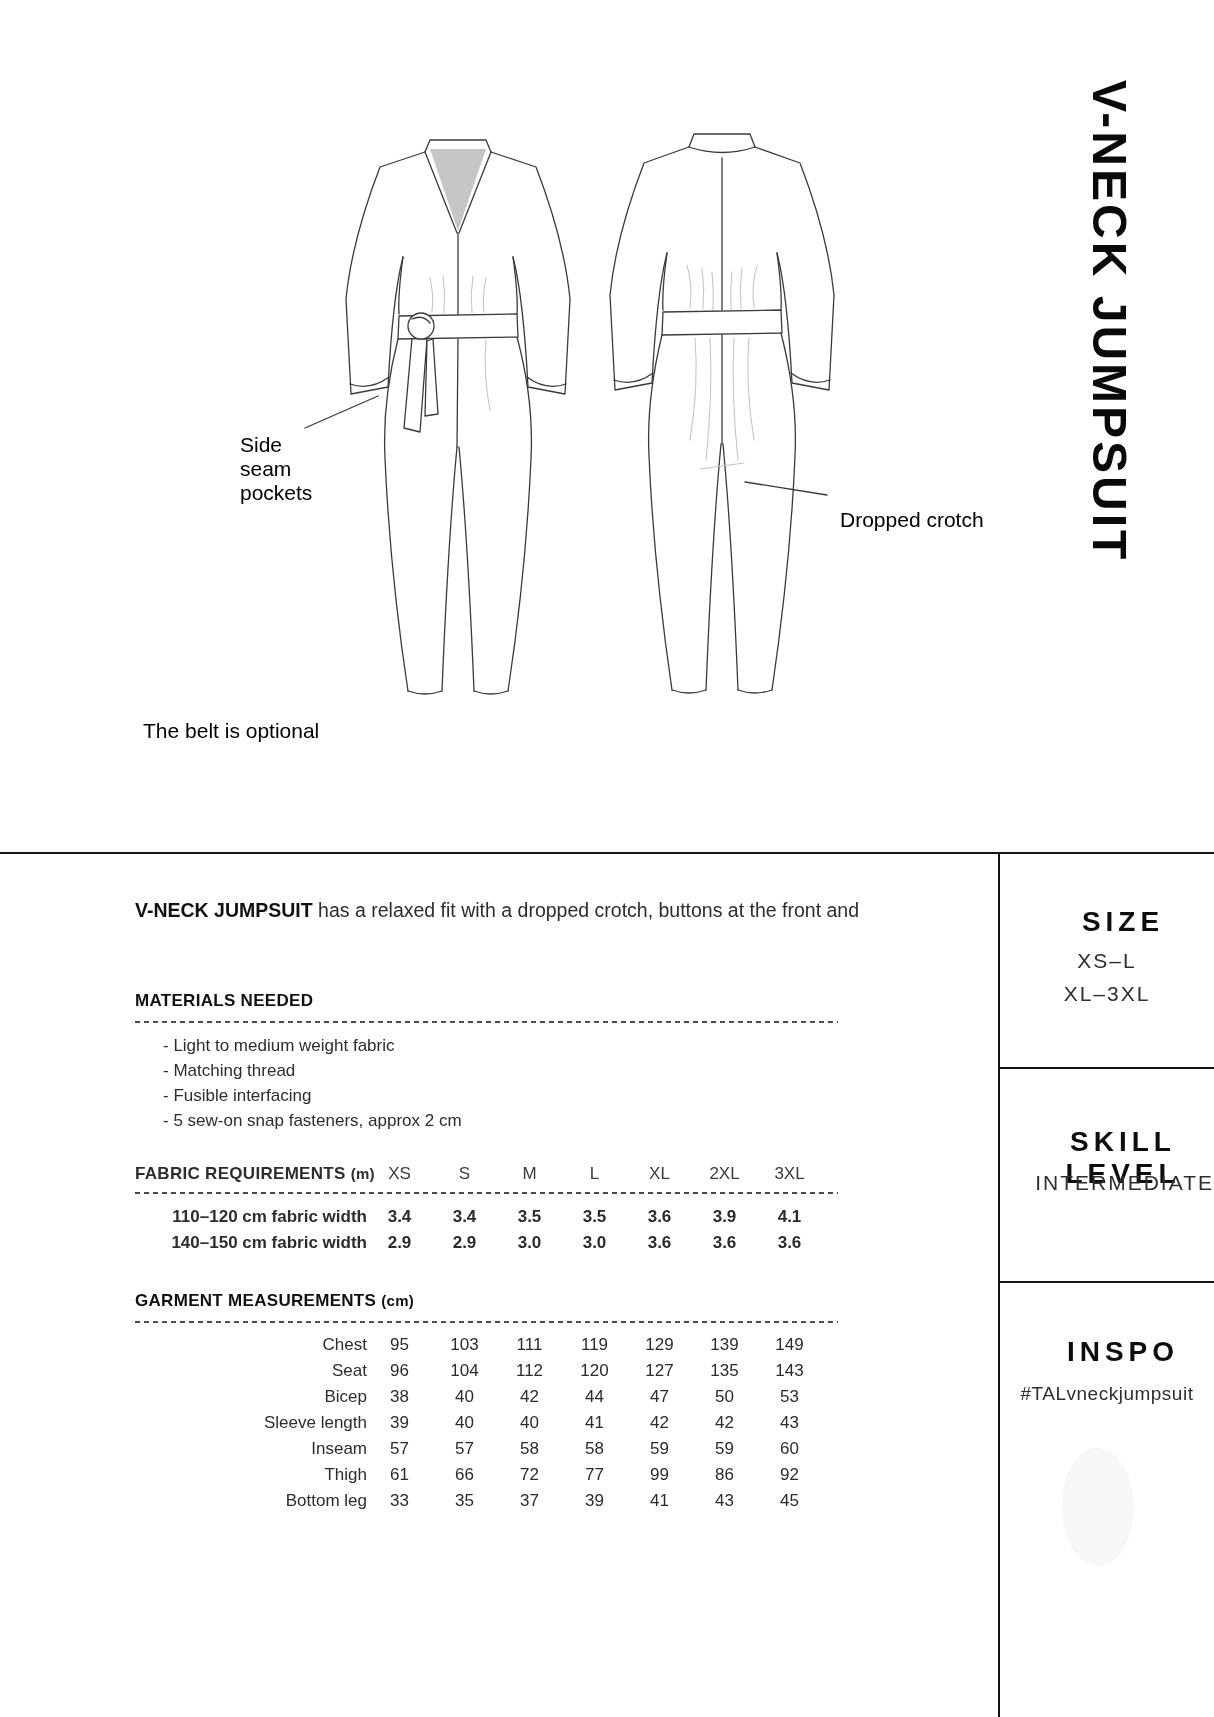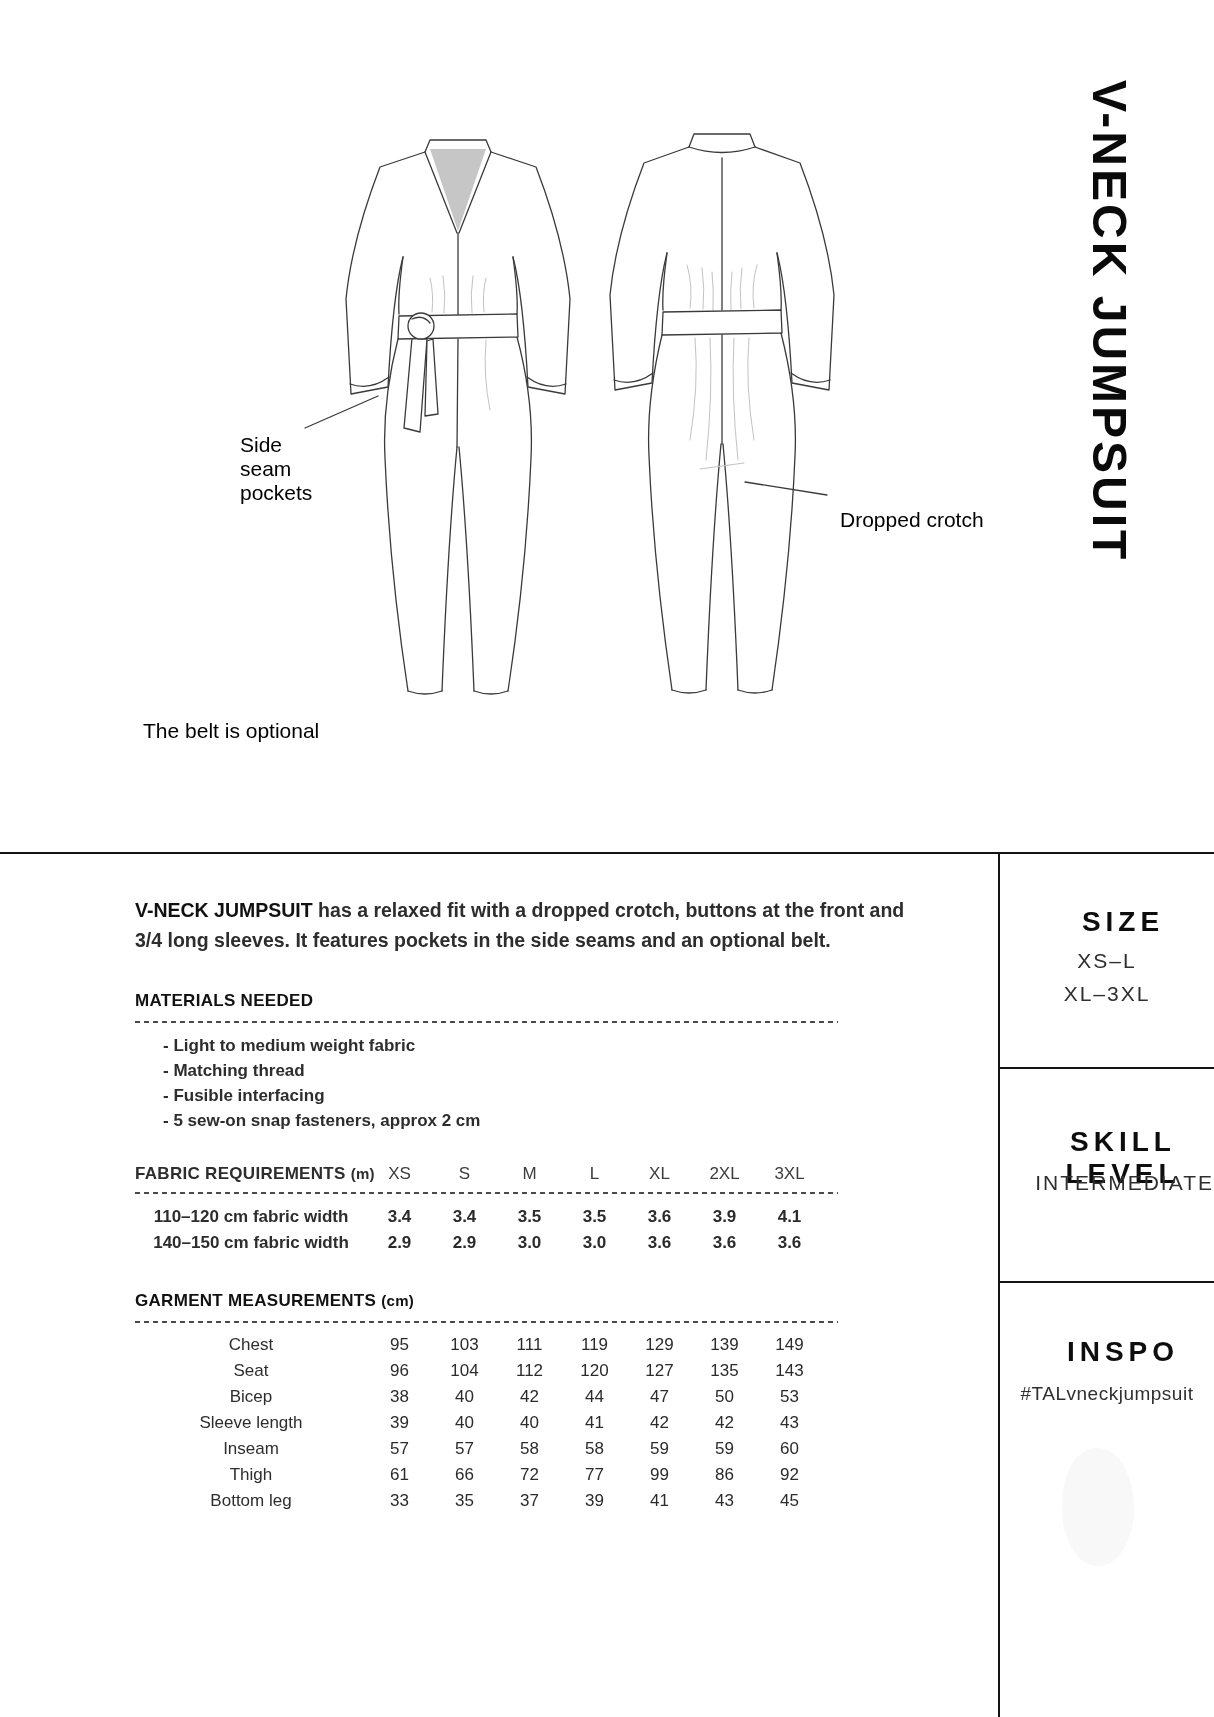--- a/index.html
+++ b/index.html
@@ -1,18 +1,18 @@
 <!DOCTYPE html>
 <html><head>
 <meta charset="utf-8">
 <style>
   html,body{margin:0;padding:0;background:#ffffff;}
   body{width:1214px;height:1717px;position:relative;overflow:hidden;
        font-family:"Liberation Sans", sans-serif;color:#2b2b2b;}
-  .abs{position:absolute;font-weight:bold;}
+  .abs{position:absolute;}
 
   
   #flatsvg{position:absolute;top:0;left:0;}
   .s{fill:none;stroke:#3a3a3a;stroke-width:1.3;stroke-linejoin:round;stroke-linecap:round;}
   .wf{fill:#ffffff;}
   .fillgray{stroke:none;}
   .g{fill:none;stroke:#c2c2c2;stroke-width:1;stroke-linecap:round;}
 
   
   .anno{position:absolute;font-size:21px;line-height:24px;color:#000000;}
@@ -42,21 +42,21 @@
   
   .sechead{font-size:17px;font-weight:bold;color:#111;letter-spacing:0.3px;white-space:nowrap;}
   #materials-head{left:135px;top:991px;}
   .unit{font-size:15px;}
 
   
   #materials-list{left:135px;top:1033px;font-size:17px;line-height:25px;color:#2d2d2d;margin-left:28px;}
 
   
   .grid{position:absolute;left:135px;display:grid;grid-template-columns:232px repeat(7,65px);}
-  .grid .lbl{text-align:center;font-size:17px;line-height:26px;white-space:nowrap;color:#2d2d2d;}
+  .grid .lbl{text-align:right;font-size:17px;line-height:26px;white-space:nowrap;color:#2d2d2d;}
   .grid .val{text-align:center;font-size:17px;line-height:26px;color:#2b2b2b;}
   .grid .hsize{text-align:center;font-size:17px;line-height:26px;color:#3c3c3c;}
   #fabric-header{top:1161px;} #fabric-rows{top:1204px;font-weight:bold;}
   #garment-head{left:135px;top:1291px;}
   #garment-rows{top:1332px;}
 
   
   .side-sec{position:absolute;left:1000px;width:214px;text-align:center;}
   .side-head{font-size:28px;font-weight:bold;letter-spacing:5px;color:#0d0d0d;padding-left:16px;}
   .side-txt{font-size:21px;letter-spacing:2px;color:#2f2f2f;line-height:33px;}
@@ -163,21 +163,20 @@
 
 <div class="vtitle">V-NECK JUMPSUIT</div>
 
 <div class="hrule"></div>
 <div class="vrule"></div>
 <div class="sdiv" id="sdiv1"></div>
 <div class="sdiv" id="sdiv2"></div>
 
 <div class="abs" id="description">
   <div><b>V-NECK JUMPSUIT</b><span> has a relaxed fit with a dropped crotch, buttons at the front and</span></div>
-  <div>3/4 long sleeves. It features pockets in the side seams and an optional belt.</div>
 </div>
 
 <div class="abs sechead" id="materials-head">MATERIALS NEEDED</div>
 <div class="dash" id="dash-materials"></div>
 <div class="abs" id="materials-list">
     <div class="mat-item">- Light to medium weight fabric</div>
     <div class="mat-item">- Matching thread</div>
     <div class="mat-item">- Fusible interfacing</div>
     <div class="mat-item">- 5 sew-on snap fasteners, approx 2 cm</div>
   </div>

